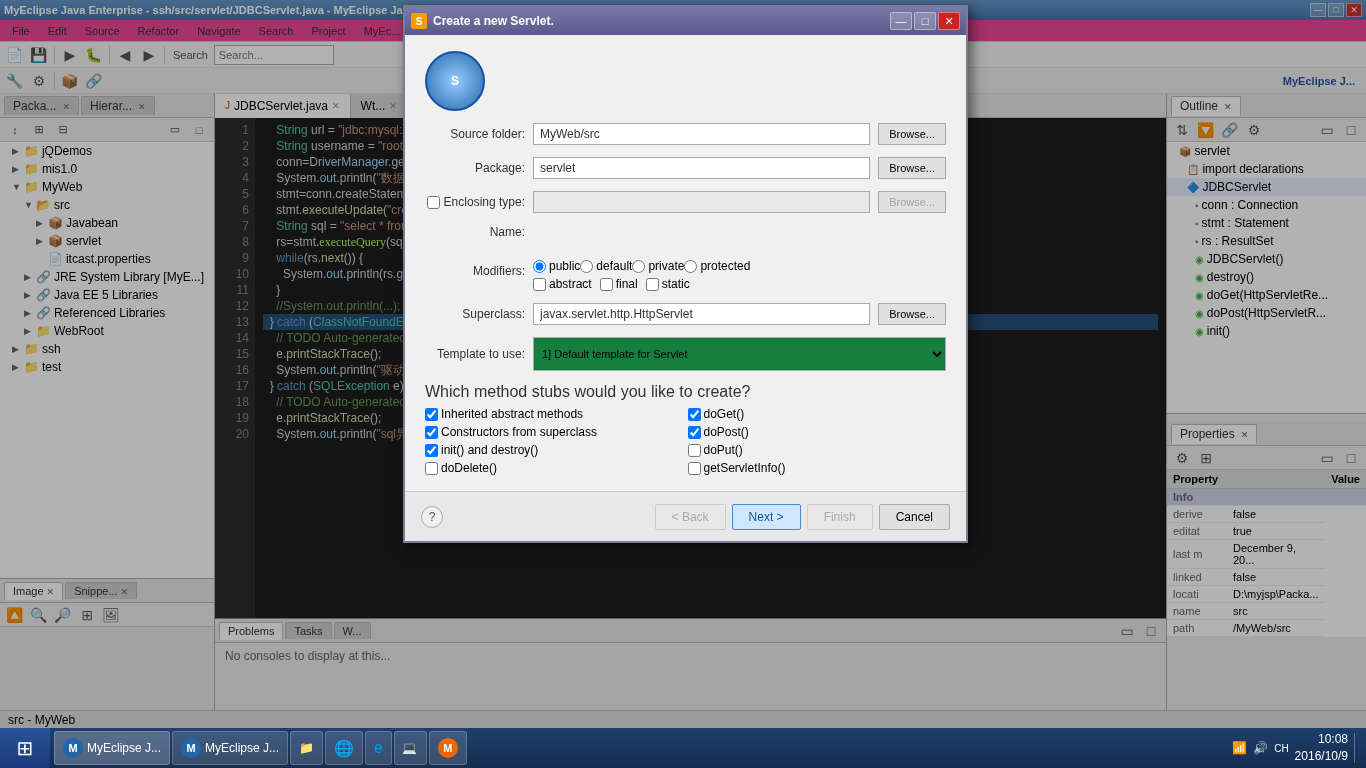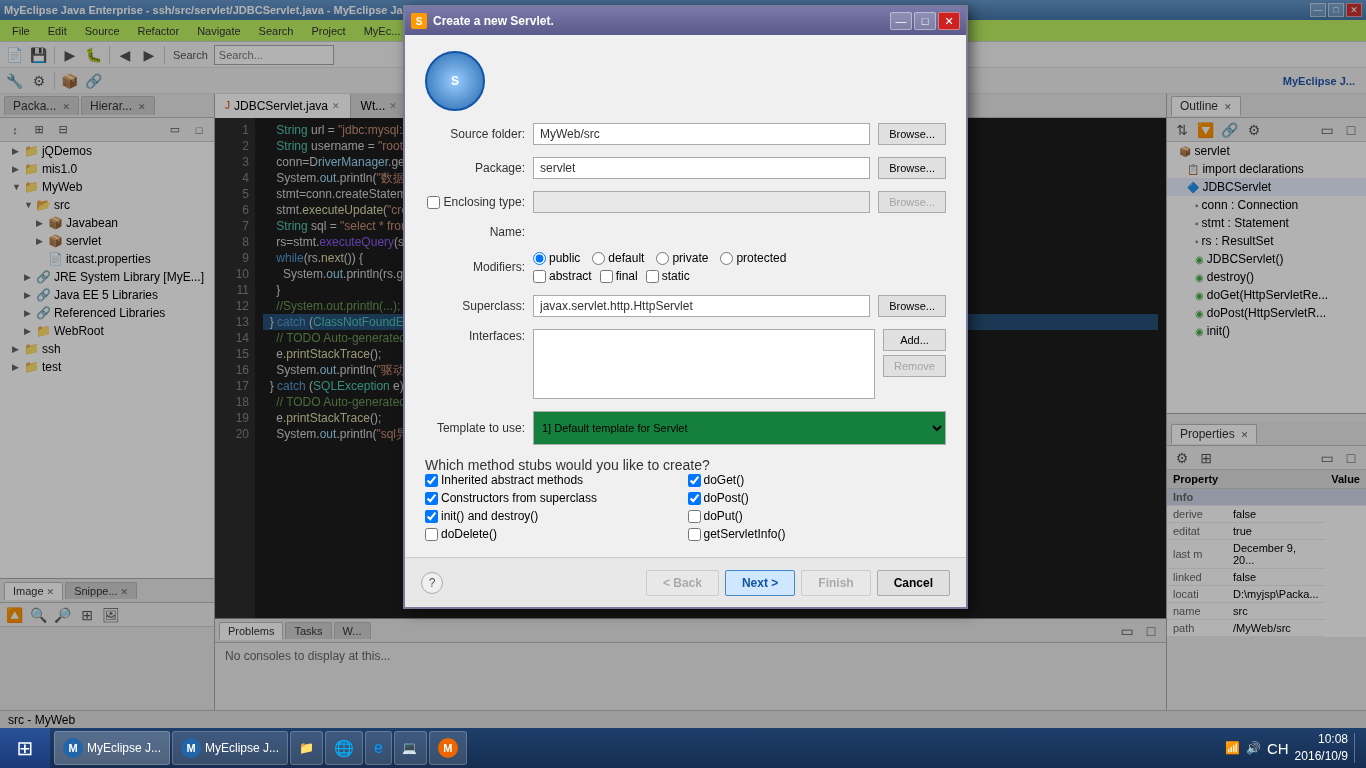--- a/index.html
+++ b/index.html
@@ -19,21 +19,21 @@
     .ide-bg { position: absolute; top: 0; left: 0; width: 1366px; height: 728px; background: #ececec; }
 
     
     .ide-titlebar { position: absolute; top: 0; left: 0; width: 1366px; height: 20px; background: linear-gradient(to bottom, #6699cc, #4477aa); display: flex; align-items: center; justify-content: space-between; padding: 0 4px; }
     .ide-titlebar-text { color: white; font-size: 11px; font-weight: bold; }
     .ide-titlebar-controls { display: flex; gap: 2px; }
     .ide-titlebar-btn { width: 16px; height: 14px; border: 1px solid rgba(255,255,255,0.5); background: rgba(255,255,255,0.2); color: white; font-size: 9px; display: flex; align-items: center; justify-content: center; cursor: pointer; }
     .ide-titlebar-btn.close { background: #cc3333; }
 
     
-    .ide-menubar { position: absolute; top: 20px; left: 0; width: 1366px; height: 22px; background: #bef264; border-bottom: 1px solid #ccc; display: flex; align-items: center; padding: 0 4px; gap: 2px; }
+    .ide-menubar { position: absolute; top: 20px; left: 0; width: 1366px; height: 22px; background: #ec4899; border-bottom: 1px solid #ccc; display: flex; align-items: center; padding: 0 4px; gap: 2px; }
     .menu-item { padding: 2px 8px; color: #333; cursor: pointer; border-radius: 2px; font-size: 11px; }
 
     
     .ide-toolbar { position: absolute; top: 42px; left: 0; width: 1366px; height: 26px; background: #f5f5f5; border-bottom: 1px solid #ddd; display: flex; align-items: center; padding: 0 4px; gap: 2px; }
     .toolbar-btn { width: 22px; height: 22px; border: 1px solid transparent; background: transparent; cursor: pointer; display: flex; align-items: center; justify-content: center; font-size: 14px; color: #555; border-radius: 2px; }
     .toolbar-sep { width: 1px; height: 18px; background: #ccc; margin: 0 2px; }
 
     
     .ide-toolbar2 { position: absolute; top: 68px; left: 0; width: 1366px; height: 26px; background: #f0f0f0; border-bottom: 1px solid #ddd; display: flex; align-items: center; padding: 0 4px; gap: 2px; }
 
@@ -96,34 +96,34 @@
     .dialog-header { display: flex; align-items: flex-start; justify-content: space-between; }
     .dialog-header-text { }
     .dialog-header-title { font-size: 18px; font-weight: bold; color: #333; }
     .dialog-header-sub { font-size: 12px; color: #555; margin-top: 4px; }
     .dialog-logo { width: 60px; height: 60px; background: radial-gradient(circle, #99ccff, #2266aa); border-radius: 50%; display: flex; align-items: center; justify-content: center; font-size: 28px; color: white; font-weight: bold; border: 2px solid #1155aa; }
     .form-row { display: flex; align-items: center; gap: 8px; }
     .form-label { width: 100px; text-align: right; font-size: 12px; color: #333; flex-shrink: 0; }
     .form-input { flex: 1; height: 22px; border: 1px solid #aaa; background: white; padding: 2px 6px; font-size: 12px; color: #333; }
     .form-input:disabled { background: #e8e8e8; color: #888; }
     .form-btn { height: 22px; padding: 0 10px; background: #e0e0e0; border: 1px solid #aaa; font-size: 11px; cursor: pointer; white-space: nowrap; }
-    .radio-group { display: flex; align-items: center; gap: 12px; flex: 1; }
+    .radio-group { display: flex; align-items: center; gap: 0; flex: 1; margin-top: 8px; }
     .radio-label { display: flex; align-items: center; gap: 3px; font-size: 12px; }
     .checkbox-group { display: flex; flex-wrap: wrap; gap: 8px; flex: 1; }
     .check-label { display: flex; align-items: center; gap: 3px; font-size: 12px; }
     .interfaces-box { flex: 1; height: 70px; border: 1px solid #aaa; background: white; overflow-y: auto; }
     .template-row { display: flex; align-items: center; gap: 8px; }
     .template-select { flex: 1; height: 34px; border: 1px solid #aaa; background: #15803d; padding: 0 4px; font-size: 11px; }
     .method-section { }
-    .method-title { font-size: 14px; color: #333; }
+    .method-title { font-size: 16px; color: #333; margin-bottom: 6px; }
     .method-grid { display: grid; grid-template-columns: 1fr 1fr; gap: 4px; }
     .dialog-footer { height: 50px; background: #e8e8e8; border-top: 1px solid #ccc; display: flex; align-items: center; justify-content: space-between; padding: 0 16px; }
     .footer-help { width: 22px; height: 22px; border-radius: 50%; border: 1px solid #aaa; background: #f0f0f0; display: flex; align-items: center; justify-content: center; font-size: 12px; color: #555; cursor: pointer; }
     .footer-buttons { display: flex; gap: 6px; }
-    .footer-btn { height: 26px; padding: 0 16px; border: 1px solid #aaa; background: #e0e0e0; font-size: 12px; cursor: pointer; border-radius: 2px; font-weight: bold; }
+    .footer-btn { height: 26px; padding: 0 16px; border: 1px solid #aaa; background: #e0e0e0; font-size: 12px; cursor: pointer; border-radius: 2px; }
     .footer-btn.primary { background: #d0e8ff; border-color: #4488cc; color: #1155aa; }
     .footer-btn:disabled { background: #e8e8e8; color: #aaa; cursor: default; border-color: #ccc; }
 
     
     ::-webkit-scrollbar { width: 8px; height: 8px; }
     ::-webkit-scrollbar-track { background: #f0f0f0; }
     ::-webkit-scrollbar-thumb { background: #b0b0b0; border-radius: 4px; }
 
     .small-icon { font-size: 11px; }
     .folder-yellow { color: #f5a623; }
@@ -332,21 +332,21 @@
           <div>20</div>
       </div>
       <div class="code-content">
         <div class="code-line">    <span class="type">String</span> url = <span class="str">"jdbc:mysql://localhost..."</span></div>
         <div class="code-line">    <span class="type">String</span> username = <span class="str">"root"</span>;</div>
         <div class="code-line">    conn=D<span style="color:#9cdcfe;">riverManager</span>.getConnection(url, username, pw);</div>
         <div class="code-line">    System.<span style="color:#9cdcfe;">out</span>.println(<span class="str">"数据库连接成功"</span>);</div>
         <div class="code-line">    stmt=conn.createStatement();</div>
         <div class="code-line">    stmt.<span style="color:#dcdcaa;">executeUpdate</span>(<span class="str">"create table..."</span>);</div>
         <div class="code-line">    <span class="type">String</span> sql = <span class="str">"select * from t1"</span>;</div>
-        <div class="code-line">    rs=stmt.<span style="color:#8b5cf6;">executeQuery</span>(sql);</div>
+        <div class="code-line">    rs=stmt.<span style="color:#bef264;font-family:Liberation Serif, serif;">executeQuery</span>(sql);</div>
         <div class="code-line">    <span class="kw">while</span>(rs.<span style="color:#dcdcaa;">next</span>()) {</div>
         <div class="code-line">      System.<span style="color:#9cdcfe;">out</span>.println(rs.getString(1));</div>
         <div class="code-line">    }</div>
         <div class="code-line">    <span class="cm">//System.out.println(...);</span></div>
         <div class="code-line highlight-line">  } <span class="kw">catch</span> (<span class="type">ClassNotFoundException</span> e) {</div>
         <div class="code-line">    <span class="cm">// TODO Auto-generated catch block</span></div>
         <div class="code-line">    e.<span style="color:#dcdcaa;">printStackTrace</span>();</div>
         <div class="code-line">    System.<span style="color:#9cdcfe;">out</span>.println(<span class="str">"驱动加载失败"</span>);</div>
         <div class="code-line">  } <span class="kw">catch</span> (<span class="type">SQLException</span> e) {</div>
         <div class="code-line">    <span class="cm">// TODO Auto-generated catch block</span></div>
@@ -594,28 +594,20 @@
           </div>
         </div>
       </div>
 
       <div class="form-row">
         <span class="form-label">Superclass:</span>
         <input type="text" class="form-input" value="javax.servlet.http.HttpServlet" style="">
         <button class="form-btn">Browse...</button>
       </div>
 
-      <div class="form-row" style="align-items:flex-start;">
-        <span class="form-label">Interfaces:</span>
-        <div class="interfaces-box"></div>
-        <div style="display:flex; flex-direction:column; gap:4px;">
-          <button class="form-btn">Add...</button>
-          <button class="form-btn" disabled="">Remove</button>
-        </div>
-      </div>
 
       <div class="form-row template-row">
         <span class="form-label">Template to use:</span>
         <select class="template-select">
           <option>1] Default template for Servlet</option>
         </select>
       </div>
 
       <div class="method-section">
         <div class="method-title">Which method stubs would you like to create?</div>
@@ -699,20 +691,20 @@
     </div>
     <div class="taskbar-item">
       <div class="icon-circle" style="background:#ee6600;">
         <span style="color:white; font-size:11px; font-weight:bold;">M</span>
       </div>
     </div>
   </div>
   <div class="taskbar-tray">
     <span>📶</span>
     <span>🔊</span>
-    <span style="font-size:15px;">CH</span>
+    <span style="font-size:10px;">CH</span>
     <div class="taskbar-clock">
       <div>10:08</div>
       <div>2016/10/9</div>
     </div>
     <span style="width:4px; height:30px; display:inline-block; border-left:1px solid rgba(255,255,255,0.3);"></span>
   </div>
 </div>
 
 </body></html>

